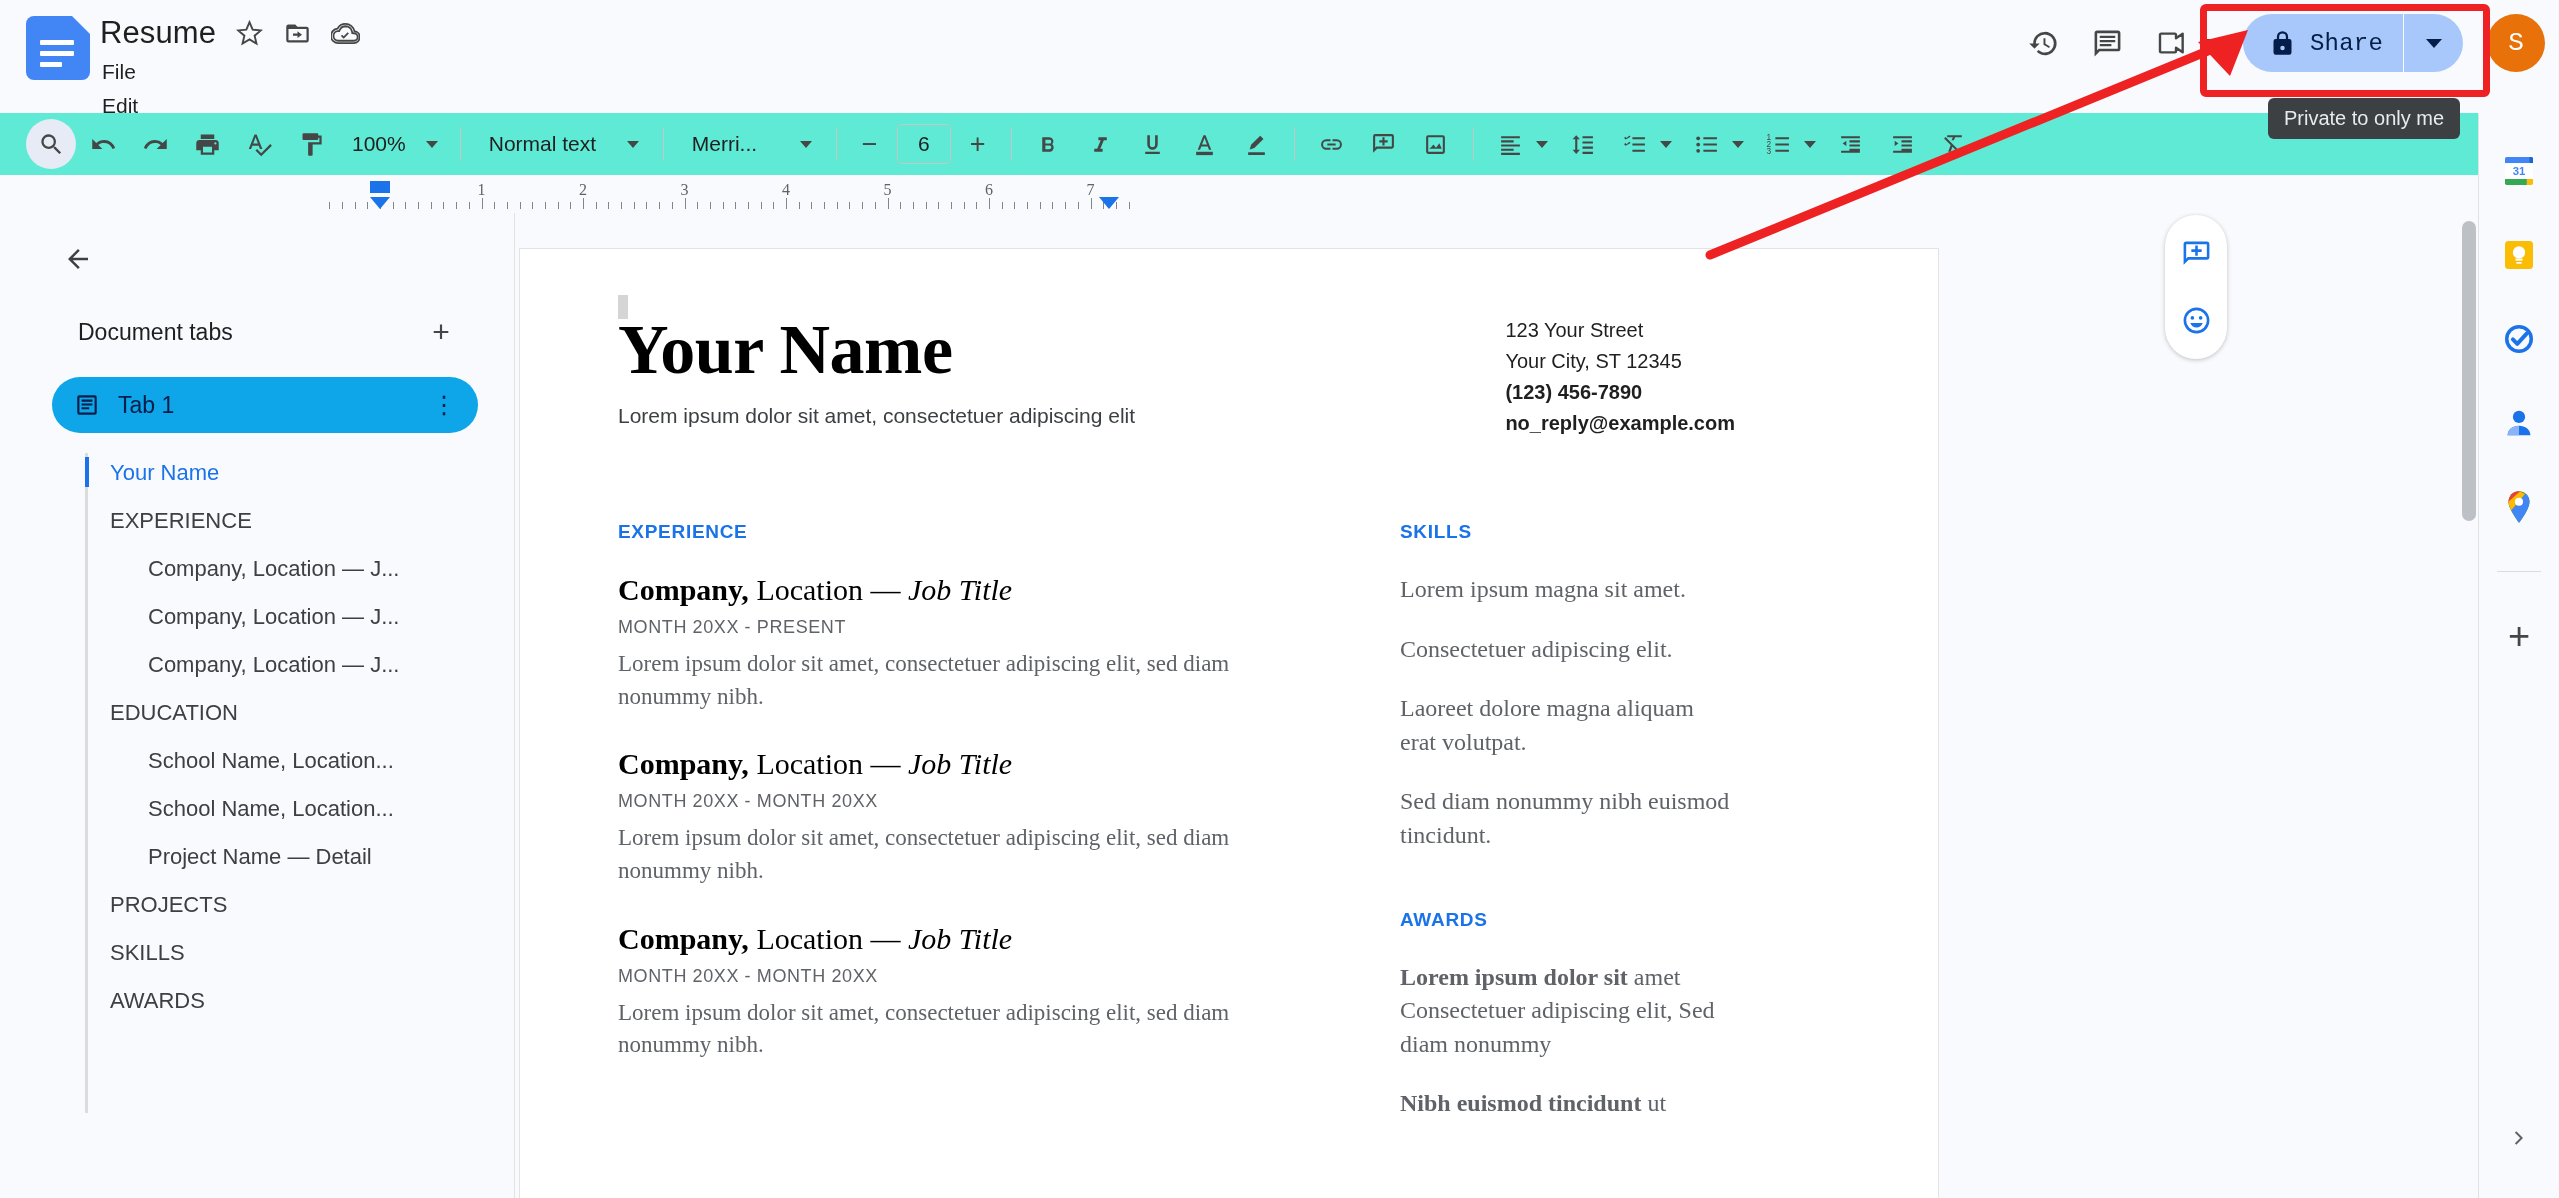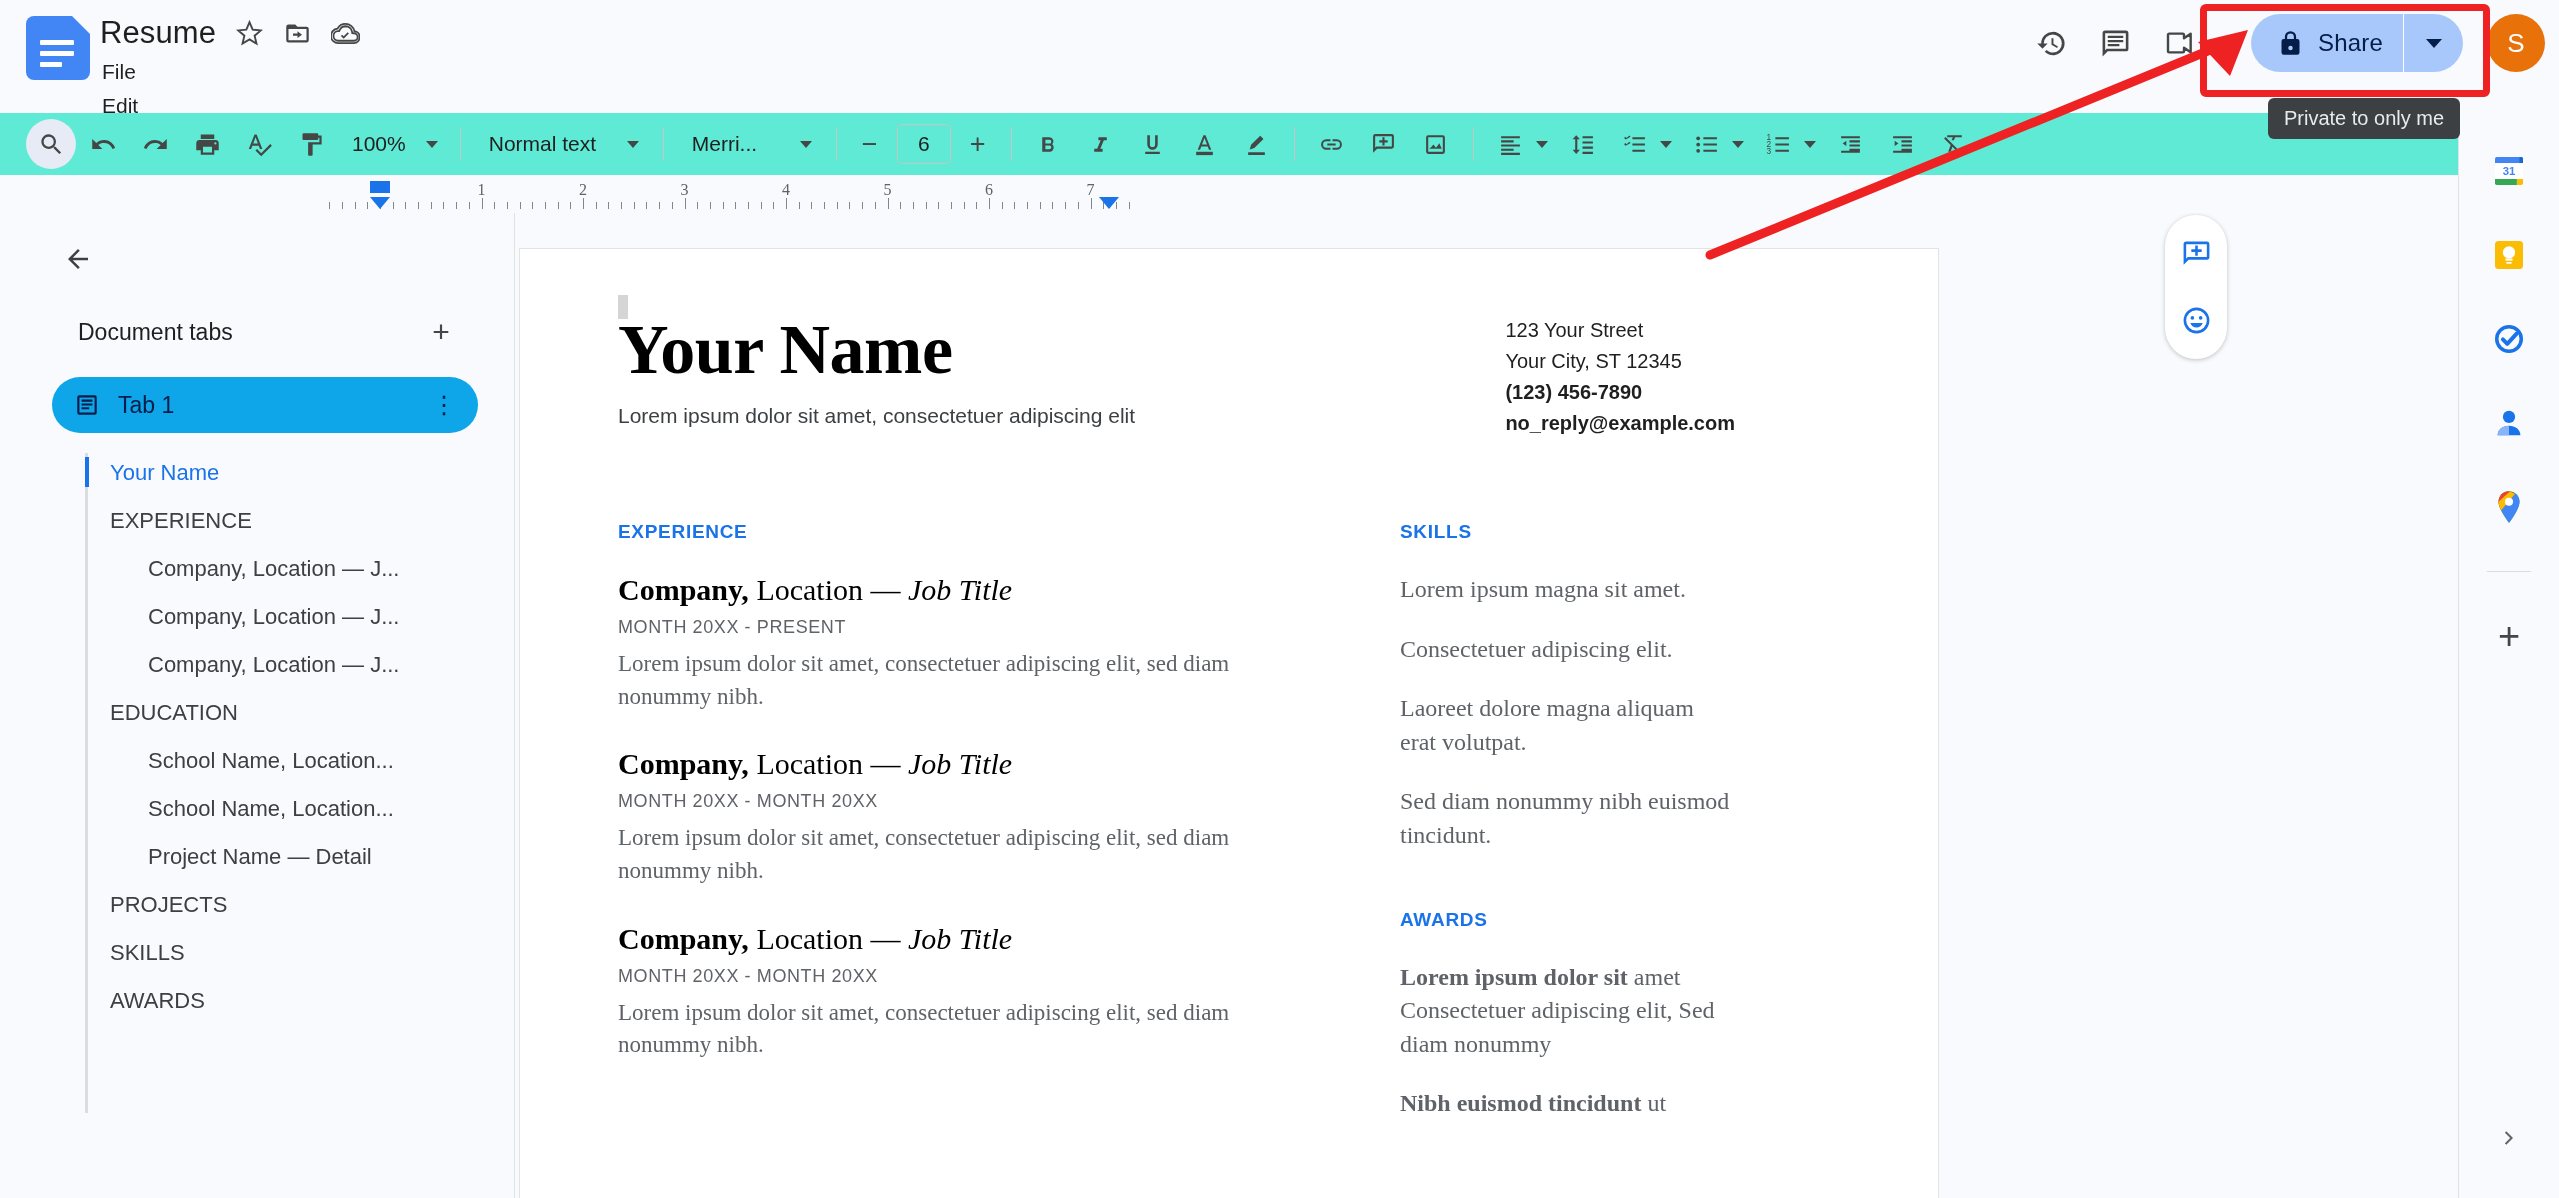--- a/index.html
+++ b/index.html
@@ -40,21 +40,21 @@
   .title-icon svg { fill: #444746; }
 
   .menubar { display: flex; gap: 2px; margin-top: 2px; margin-left: -8px; flex-direction: column; }
   .menu-item {
     font-size: 21px; color: #1f1f1f; padding: 4px 10px;
     border-radius: 6px; cursor: pointer; white-space: nowrap;
   }
 
   .header-right {
     position: absolute; right: 0; top: 0; height: 113px;
-    display: flex; align-items: flex-start; padding-top: 14px; padding-right: 14px; gap: 6px;
+    display: flex; align-items: flex-start; padding-top: 14px; padding-right: 14px; gap: 6px; font-family: Liberation Mono, monospace;
   }
   .hdr-icon-btn {
     width: 58px; height: 58px; border-radius: 50%;
     display: flex; align-items: center; justify-content: center; cursor: pointer;
   }
   .hdr-icon-btn svg { fill: #444746; }
   .meet-group { display: flex; align-items: center; }
   .caret-down {
     width: 0; height: 0; border-left: 7px solid transparent;
     border-right: 7px solid transparent; border-top: 8px solid #444746;
@@ -275,21 +275,21 @@
   }
   .float-btn svg { fill: #1a73e8; }
 
   .vscroll {
     position: absolute; right: 4px; top: 8px; width: 14px; height: 300px;
     background: #bdc1c6; border-radius: 7px; cursor: pointer;
   }
 
   
   .sidepanel {
-    position: absolute; top: 113px; right: 0; width: 101px; height: 1085px;
+    position: absolute; top: 113px; right: 0; width: 81px; height: 1085px;
     background: #f8fafd; border-left: 1px solid #e1e3e1;
     display: flex; flex-direction: column; align-items: center; padding-top: 34px; gap: 36px;
   }
   .sp-btn {
     width: 48px; height: 48px; border-radius: 8px; cursor: pointer;
     display: flex; align-items: center; justify-content: center;
   }
   .sp-divider { width: 44px; height: 1px; background: #dadce0; margin: 4px 0; }
   .sp-plus { font-size: 38px; color: #444746; line-height: 1; }
   .sp-expand {

